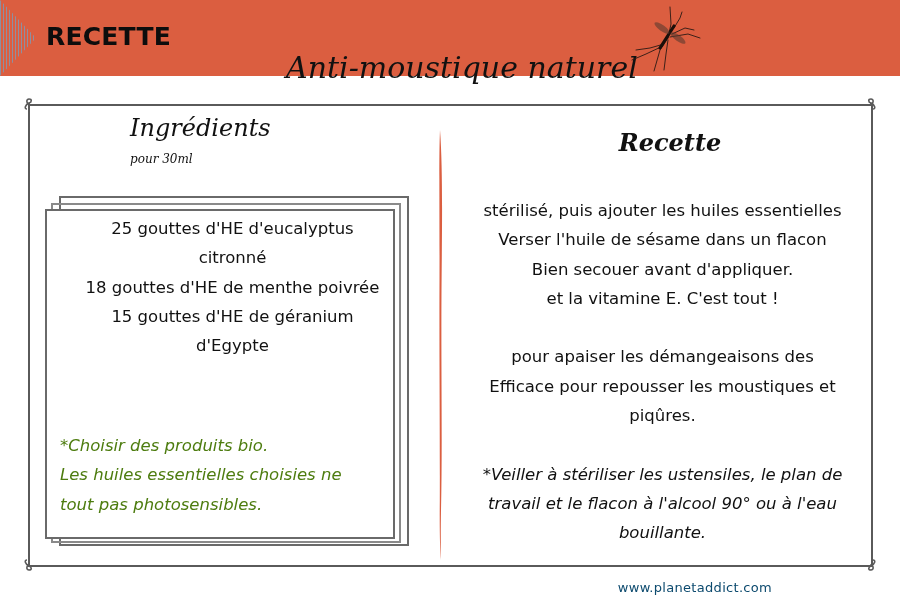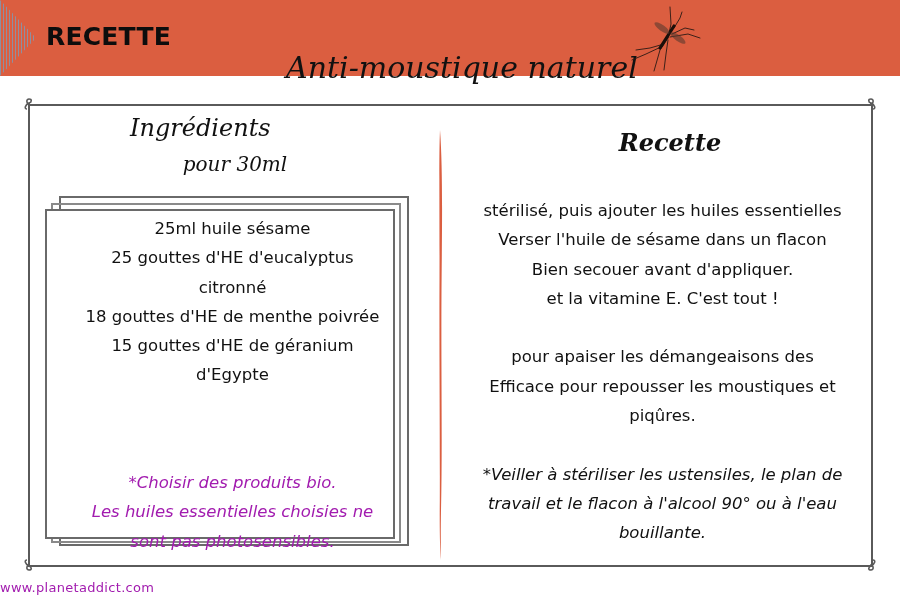--- a/index.html
+++ b/index.html
@@ -34,55 +34,55 @@
       border: 2px solid #5a5a5a; box-sizing: border-box;
     }
     .curl { position: absolute; width: 14px; height: 14px; }
 
     .ing-title {
       position: absolute; left: 130px; top: 114px; width: 210px; text-align: left;
       font-family: "DejaVu Serif", serif; font-style: italic;
       font-size: 24px; color: #111;
     }
     .ing-sub {
-      position: absolute; left: 130px; top: 152px; width: 210px; text-align: center;
+      position: absolute; left: 130px; top: 152px; width: 210px; 
       font-family: "DejaVu Serif", serif; font-style: italic;
-      font-size: 20px; color: #111;
+      font-size: 12px; color: #111;
     }
     .box-outline { position: absolute; border: 2px solid #6a6a6a; box-sizing: border-box; }
     .box1 { left: 59px; top: 196px; width: 350px; height: 350px; }
     .box2 { left: 51px; top: 203px; width: 350px; height: 340px; border-color: #8a8a8a; }
     .box3 { left: 45px; top: 209px; width: 350px; height: 330px; background: #fff; }
     .ing-list {
       position: absolute; left: 60px; top: 214px; width: 345px; text-align: center;
       font-family: "DejaVu Sans", sans-serif; font-size: 16.5px; line-height: 29.3px; color: #111;
     }
     .ing-list div { white-space: nowrap; }
     .ing-note {
-      position: absolute; left: 60px; top: 468px; width: 345px; text-align: center;
+      position: absolute; left: 60px; top: 431px; width: 345px; text-align: left;
       font-family: "DejaVu Sans", sans-serif; font-style: italic;
-      font-size: 16.5px; line-height: 29.3px; color: #a21caf;
+      font-size: 16.5px; line-height: 29.3px; color: #4d7c0f;
     }
     .divider { position: absolute; left: 436px; top: 130px; width: 10px; height: 430px; }
 
     .rec-title {
       position: absolute; left: 560px; top: 128px; width: 220px; text-align: center;
       font-family: "DejaVu Serif", serif; font-style: italic; font-weight: bold;
       font-size: 24px; color: #111;
     }
     .rec-body {
       position: absolute; left: 455px; top: 196px; width: 415px; text-align: center;
       font-family: "DejaVu Sans", sans-serif; font-size: 16.5px; line-height: 29.3px; color: #111;
     }
     .rec-body div { white-space: nowrap; min-height: 29.3px; }
     .rec-note { font-style: italic; }
 
     .footer {
-      position: absolute; left: 0; top: 580px; width: 772px; text-align: left;
-      font-family: "DejaVu Sans", sans-serif; font-size: 13px; color: #a21caf; letter-spacing: 0.3px;
+      position: absolute; left: 0; top: 580px; width: 772px; text-align: right;
+      font-family: "DejaVu Sans", sans-serif; font-size: 13px; color: #0c4a6e; letter-spacing: 0.3px;
     }
   </style>
 </head>
 <body>
 
 <div class="header">
   <div class="header-stripes"></div>
   <div class="header-label">RECETTE</div>
   <div class="header-title">Anti-moustique naturel</div>
   <svg class="mosquito" viewBox="0 0 76 70">
@@ -117,31 +117,30 @@
   </svg>
 
 <div class="ing-title">Ingrédients</div>
 <div class="ing-sub">pour 30ml</div>
 
 <div class="box-outline box1"></div>
 <div class="box-outline box2"></div>
 <div class="box-outline box3"></div>
 
 <div class="ing-list">
-  <div>25ml huile sésame</div>
   <div>25 gouttes d'HE d'eucalyptus</div>
   <div>citronné</div>
   <div>18 gouttes d'HE de menthe poivrée</div>
   <div>15 gouttes d'HE de géranium</div>
   <div>d'Egypte</div>
 </div>
 <div class="ing-note">
   <div>*Choisir des produits bio.</div>
   <div>Les huiles essentielles choisies ne</div>
-  <div>sont pas photosensibles.</div>
+  <div>tout pas photosensibles.</div>
 </div>
 
 <svg class="divider" viewBox="0 0 10 430" preserveAspectRatio="none">
   <path d="M4 0 C7 40 6 100 5.5 160 C5 240 6.5 320 5 380 C4.5 410 5 425 5 430 C4 420 3.5 400 3.8 370 C4 300 3.2 220 3.5 150 C3.7 80 2.8 30 4 0 Z" fill="#db5e40"></path>
 </svg>
 
 <div class="rec-title">Recette</div>
 <div class="rec-body">
   <div>stérilisé, puis ajouter les huiles essentielles</div>
   <div>Verser l'huile de sésame dans un flacon</div>

